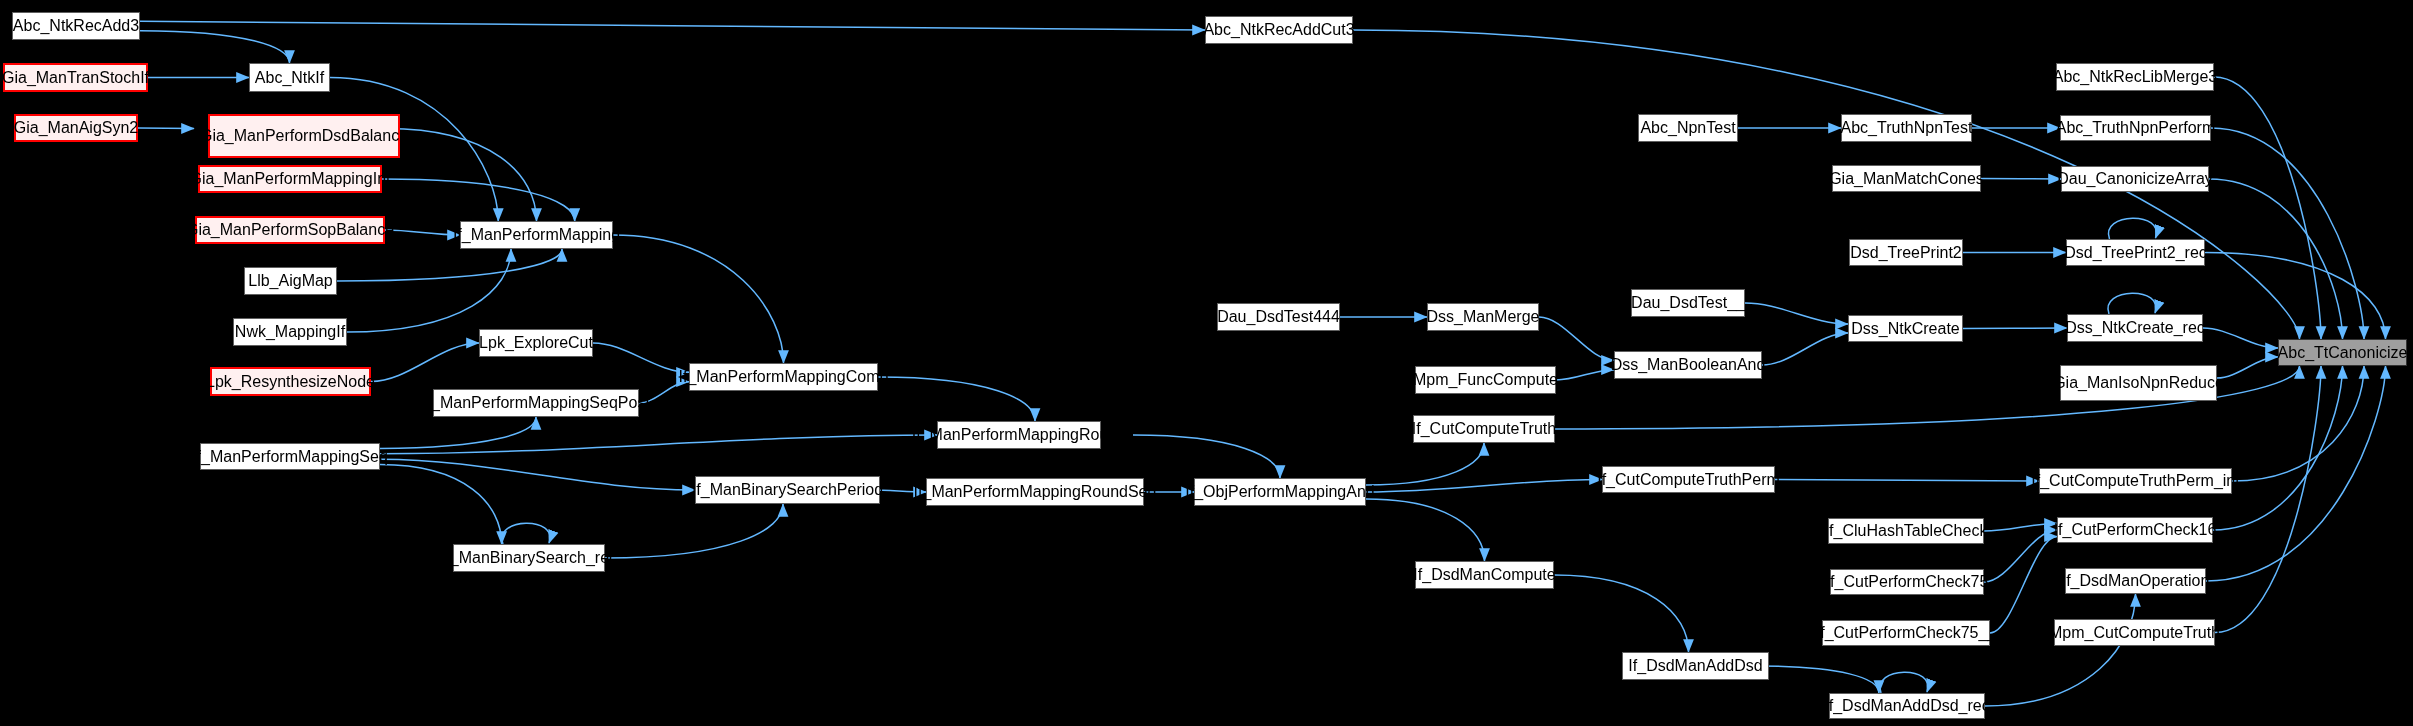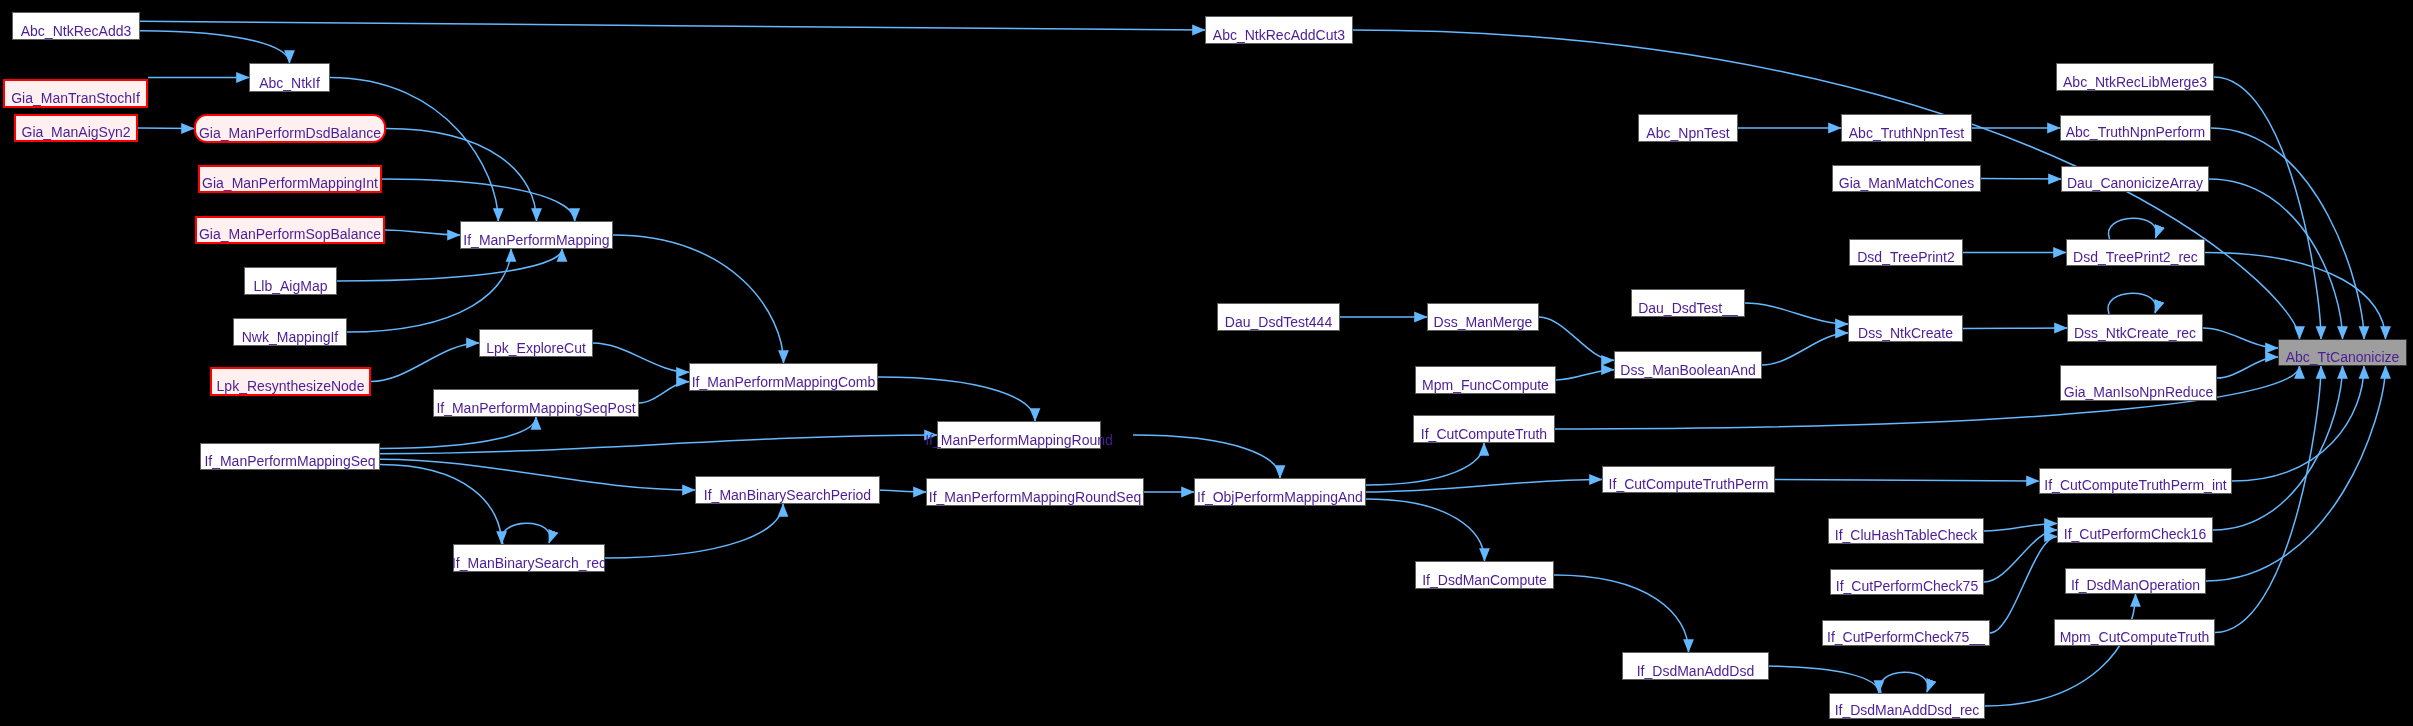--- a/index.html
+++ b/index.html
@@ -8,24 +8,24 @@
     width:2413px;height:726px;
     background:#000;
     font-family:"Liberation Sans","DejaVu Sans",sans-serif;
     overflow:hidden;
   }
   #edges{position:absolute;left:0;top:0;z-index:1;}
   .node{
     position:absolute;
     z-index:2;
     box-sizing:border-box;
-    display:flex;align-items:flex-end;justify-content:center;
+    display:flex;align-items:center;justify-content:center;
     white-space:nowrap;
-    font-size:14px;
-    color:#4c1d95;
+    font-size:16px;
+    color:#000000;
     background:#fff;
     border:1.6px solid #5f5f5f;
     cursor:pointer;
   }
   .node.highlight{border:2px solid #ff0000;background:#fff0f0;}
   .node.target{background:#9e9e9e;border:1.6px solid #333333;}
 </style>
 </head>
 <body>
 
@@ -92,30 +92,30 @@
       <path d="M 1762 365 C 1792.1 365, 1817.9 333, 1848 333" fill="none" stroke="#63b8ff" stroke-width="1.5" marker-end="url(#arrow)"></path>
       <path d="M 1963 328.5 C 1999.4 328.5, 2030.6 328, 2067 328" fill="none" stroke="#63b8ff" stroke-width="1.5" marker-end="url(#arrow)"></path>
       <path d="M 2109 314 C 2099 287, 2165 286, 2155 313" fill="none" stroke="#63b8ff" stroke-width="1.5" marker-end="url(#arrow)"></path>
       <path d="M 2203 328 C 2229.25 328, 2251.75 348, 2278 348" fill="none" stroke="#63b8ff" stroke-width="1.5" marker-end="url(#arrow)"></path>
       <path d="M 2217 378 C 2238.35 378, 2256.65 357, 2278 357" fill="none" stroke="#63b8ff" stroke-width="1.5" marker-end="url(#arrow)"></path>
       <path d="M 1353 30 C 2015.55 30, 2299.5 289, 2299.5 339" fill="none" stroke="#63b8ff" stroke-width="1.5" marker-end="url(#arrow)"></path>
     </svg>
     <div class="node" style="left: 12px; top: 12px; width: 128px; height: 28px;">
       <span>Abc_NtkRecAdd3</span>
     </div>
-    <div class="node highlight" style="left: 3px; top: 63px; width: 145px; height: 29px; margin-top: 16px;">
+    <div class="node highlight" style="left: 3px; top: 63px; width: 145px; height: 29px;">
       <span>Gia_ManTranStochIf</span>
     </div>
     <div class="node" style="left: 249px; top: 63px; width: 81px; height: 29px;">
       <span>Abc_NtkIf</span>
     </div>
     <div class="node highlight" style="left: 14px; top: 114px; width: 124px; height: 28px;">
       <span>Gia_ManAigSyn2</span>
     </div>
-    <div class="node highlight" style="left: 194px; top: 114px; width: 192px; height: 29px; border-radius: 13px;">
+    <div class="node highlight" style="left: 208px; top: 114px; width: 192px; height: 44px;">
       <span>Gia_ManPerformDsdBalance</span>
     </div>
     <div class="node highlight" style="left: 198px; top: 165px; width: 184px; height: 28px;">
       <span>Gia_ManPerformMappingInt</span>
     </div>
     <div class="node highlight" style="left: 195px; top: 216px; width: 190px; height: 28px;">
       <span>Gia_ManPerformSopBalance</span>
     </div>
     <div class="node" style="left: 244px; top: 267px; width: 93px; height: 28px;">
       <span>Llb_AigMap</span>

